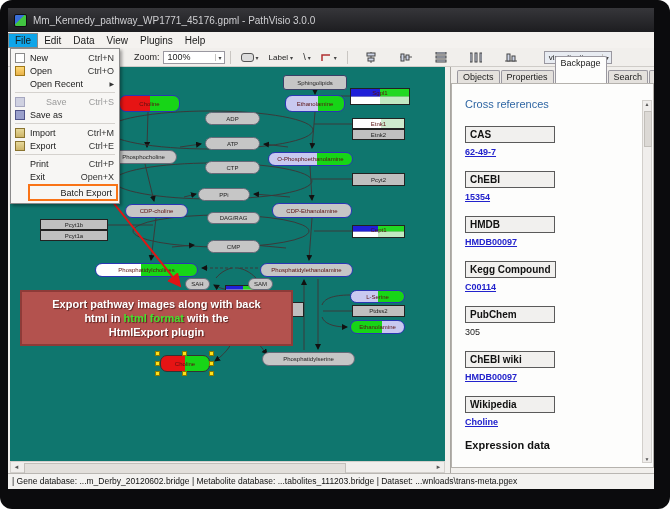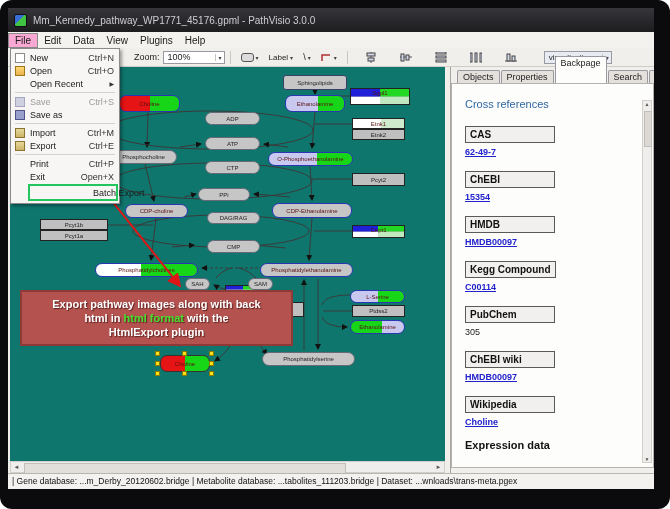--- a/index.html
+++ b/index.html
@@ -5,21 +5,21 @@
   html,body{margin:0;padding:0;background:#ffffff;font-family:"Liberation Sans",sans-serif;}
   .frame{position:relative;width:670px;height:509px;background:#0b0b0d;border-radius:12px;overflow:hidden;}
   .window{position:absolute;left:8px;top:8px;width:646px;height:481px;background:#f1efec;overflow:hidden;}
   
   .titlebar{position:absolute;left:0;top:0;width:100%;height:24px;background:linear-gradient(#36363a,#1d1d20);display:flex;align-items:center;padding-left:6px;box-sizing:border-box;}
   .appicon{width:11px;height:11px;border-radius:2px;background:linear-gradient(135deg,#3a6fd8 0 45%,#41c441 45%);border:1px solid #0e0e10;margin-right:6px;}
   .titletext{color:#cfcfd2;font-size:10px;white-space:nowrap;}
   
   .menubar{position:absolute;left:0;top:24px;width:100%;height:16px;background:#f4f2ef;border-bottom:1px solid #d5d2ce;display:flex;align-items:center;font-size:10px;color:#1a1a1a;}
   .menubar span{padding:1px 6px;}
-  .menubar .focused{border:1px solid #8a8a8a;background:#f9a8d4;text-align:right;}
+  .menubar .focused{border:1px solid #8a8a8a;background:#0ea5e9;text-align:right;}
   
   .toolbar{position:absolute;left:0;top:40px;width:100%;height:19px;background:#f1efec;border-bottom:1px solid #cfccc8;display:flex;align-items:center;padding-left:126px;box-sizing:border-box;font-size:9px;color:#222;}
   .tb-label{margin-right:3px;}
   .combo{display:inline-flex;align-items:center;justify-content:space-between;background:#fff;border:1px solid #9a98a0;height:13px;font-size:9px;padding:0 2px 0 4px;box-sizing:border-box;}
   .combo .arr{font-size:6px;color:#444;border-left:1px solid #c5c3c0;padding-left:3px;margin-left:4px;}
   .tb-sep{width:1px;height:13px;background:#c9c6c2;margin:0 5px;}
   .tb-btn{display:inline-flex;align-items:center;height:15px;padding:0 3px;margin:0 1px;border:1px solid transparent;border-radius:2px;}
   .tb-btn .arr{font-size:6px;color:#444;margin-left:2px;}
   .nodeicon{width:11px;height:7px;border:1px solid #555;border-radius:3px;background:#dcdcdc;}
   .alni{display:inline-block;}
@@ -47,35 +47,35 @@
   .tab.active{background:#fdfdfc;position:relative;top:1px;padding-bottom:16px;}
   .panelbody{position:absolute;left:0;top:16px;width:100%;height:385px;background:#fdfdfc;border:1px solid #b5b2ad;box-sizing:border-box;overflow:hidden;padding:14px 26px 0 13px;}
   .bp-heading{color:#2f66a3;font-weight:normal;font-size:11px;margin-bottom:14px;}
   .bp-section{margin-bottom:12px;}
   .bp-head{border:1px solid #5a5a5a;background:#f1f0ee;font-weight:bold;font-size:10px;color:#111;padding:2px 4px;min-width:90px;display:inline-block;box-sizing:border-box;margin-bottom:4px;}
   .bp-link{display:block;color:#2222cc;font-size:9px;font-weight:bold;text-decoration:underline;cursor:pointer;}
   .bp-plain{display:block;color:#222;font-size:9px;}
   .bp-footer{font-weight:bold;font-size:11px;color:#111;margin-top:2px;}
   
   .filemenu{position:absolute;left:2px;top:40px;width:110px;z-index:70;background:#f7f6f4;border:1px solid #8a8a8a;box-shadow:2px 2px 3px rgba(0,0,0,0.35);padding:2px 1px;box-sizing:border-box;font-size:9px;color:#1a1a1a;}
-  .mi{display:flex;align-items:center;height:13px;padding:0 4px 0 3px;}
+  .mi{display:flex;align-items:center;height:13px;padding:0 4px 0 3px;justify-content:flex-end;}
   .mi .lab{flex:1;white-space:nowrap;}
   .mi .sc{color:#333;margin-left:6px;}
-  .mi.disabled{color:#9b9b9b;}
+  .mi.disabled{color:#9b9b9b;gap:16px;}
   .mi.disabled .sc{color:#9b9b9b;}
   .mi-ic{width:10px;height:10px;display:inline-block;margin-right:5px;flex:0 0 10px;box-sizing:border-box;}
   .ic-new{background:#fff;border:1px solid #8a8a8a;}
   .ic-open{background:linear-gradient(#ffd977,#e8b24b);border:1px solid #a07818;}
   .ic-save{background:#a9aed0;border:1px solid #585a8e;opacity:.5;}
   .ic-saveas{background:#9aa0cc;border:1px solid #50548a;}
   .ic-import{background:linear-gradient(#e6d89a,#cdb468);border:1px solid #8a7430;}
   .ic-export{background:linear-gradient(#e6d89a,#cdb468);border:1px solid #8a7430;}
   .ic-none{background:transparent;border:none;}
   .msep{height:1px;background:#d5d2ce;margin:2px 3px;}
-  .redbox{border:2px solid #22c55e;margin:1px 0 0 16px;padding-left:48px;}
+  .redbox{border:2px solid #f97316;margin:1px 0 0 16px;padding-left:48px;}
   .overlay{position:absolute;left:0;top:0;z-index:60;pointer-events:none;}
   
   .statusbar{position:absolute;left:0;top:465px;width:100%;height:16px;background:#f3f2f0;border-top:1px solid #b9b6b2;font-size:8.5px;color:#111;line-height:15px;padding-left:4px;box-sizing:border-box;white-space:nowrap;}
 </style>
 </head>
 <body>
 
 <div class="frame">
   <div class="window">
 

